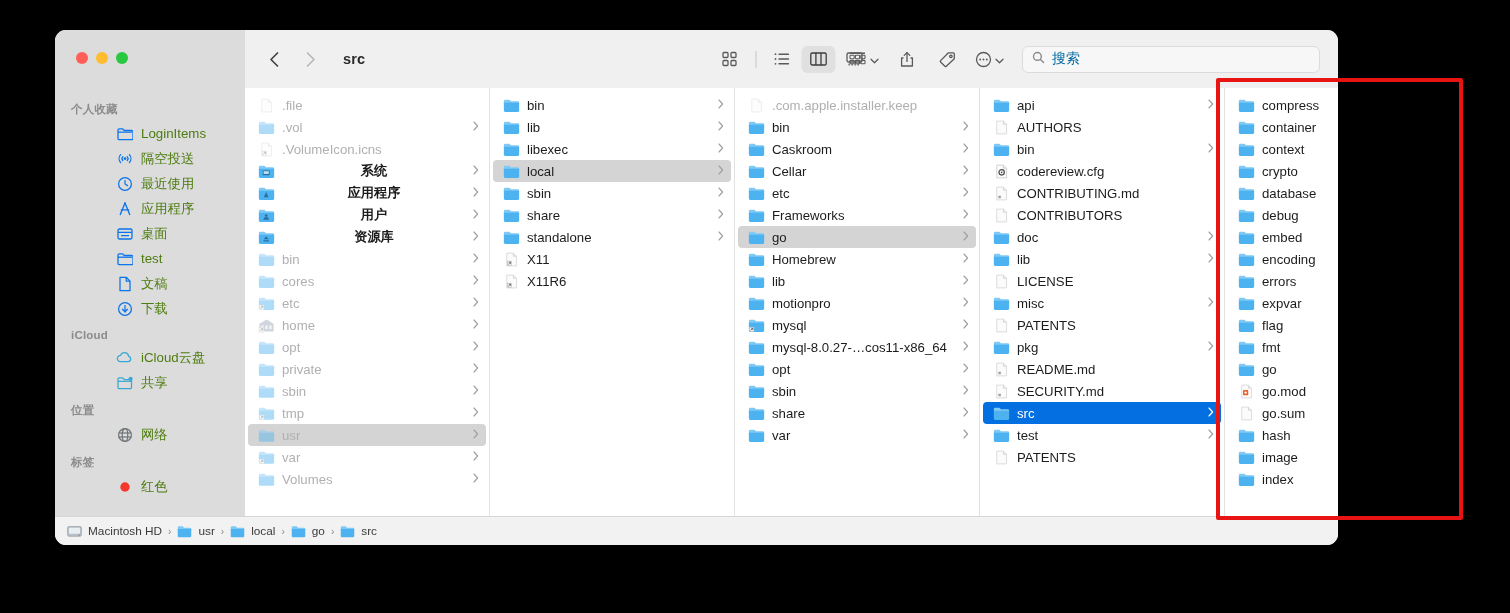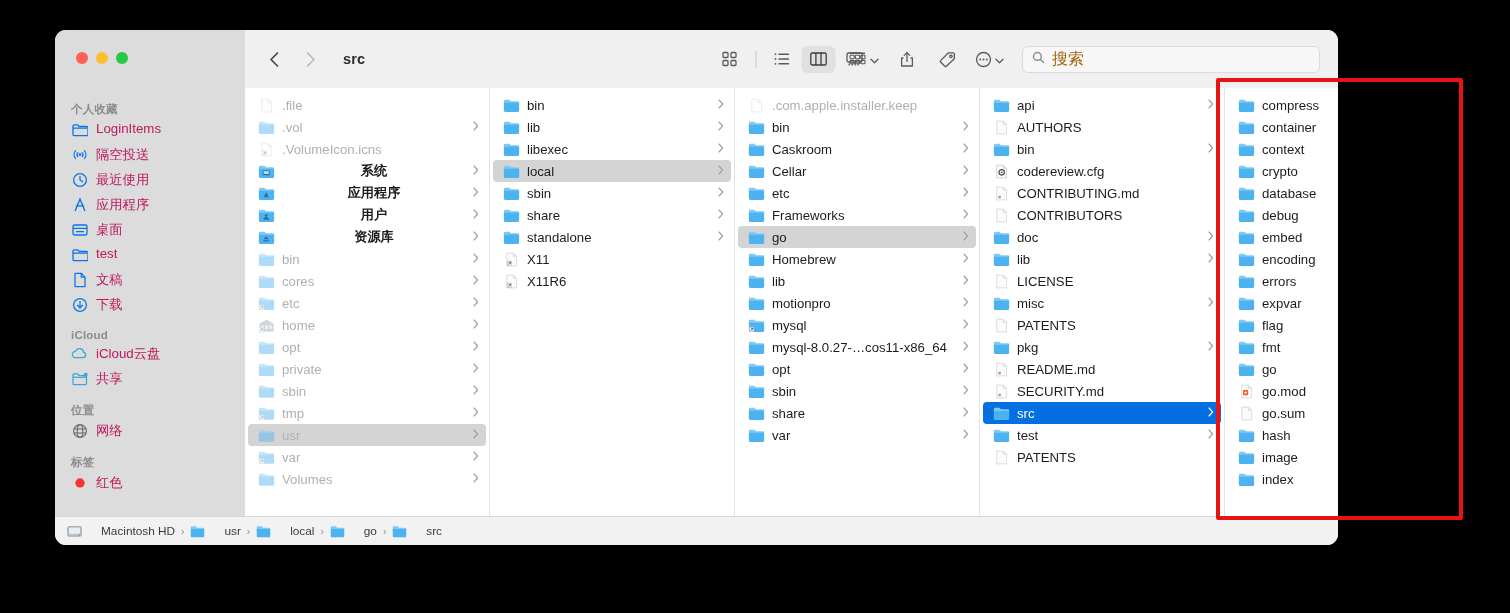--- a/index.html
+++ b/index.html
@@ -104,21 +104,21 @@
   .searchbox {
     margin-left: 14px;
     width: 298px; height: 27px;
     background: #f7f7f7;
     border: 1px solid #dbdbdb;
     border-radius: 6px;
     display: flex; align-items: center;
     padding: 0 9px;
     gap: 7px;
   }
-  .search-ph { font-size: 16px; color: #a16207; }
+  .search-ph { font-size: 14px; color: #0369a1; }
 
   
   .body-row { flex: 1; display: flex; min-height: 0; }
 
   
   .sidebar {
     width: 190px;
     background: #dcdcdc;
     padding: 6px 0 0 0;
     overflow: hidden;
@@ -127,25 +127,26 @@
   .sb-section {
     font-size: 11.5px;
     font-weight: 700;
     color: #8b8b8b;
     padding: 8px 0 4px 16px;
     letter-spacing: 0.2px;
   }
   .sb-item {
     height: 25px;
     display: flex;
-    align-items: flex-start;
+    align-items: center;
     gap: 8px;
     padding-left: 16px;
     font-size: 13.3px;
-    color: #be185d;
+    color: #4d7c0f;
+    margin-left: 45px;
   }
   .sb-icon {
     width: 17px; height: 17px;
     display: flex; align-items: center; justify-content: center;
     flex-shrink: 0;
   }
 
   
   .columns {
     flex: 1;
@@ -191,21 +192,21 @@
     height: 29px;
     background: #f2f2f2;
     border-top: 1px solid #d6d6d6;
     display: flex;
     align-items: center;
     padding-left: 12px;
     gap: 5px;
     flex-shrink: 0;
   }
   .crumb {
-    display: flex; align-items: center; gap: 19px;
+    display: flex; align-items: center; gap: 6px;
     font-size: 11.8px; color: #3a3a3a;
   }
   .crumb-sep { color: #8a8a8a; font-size: 10px; margin: 0 1px; }
   .crumb .ficon { width: 15px; height: 13px; }
 
   
   #annot-box {
     position: absolute;
     left: 1216px; top: 78px;
     width: 247px; height: 442px;

